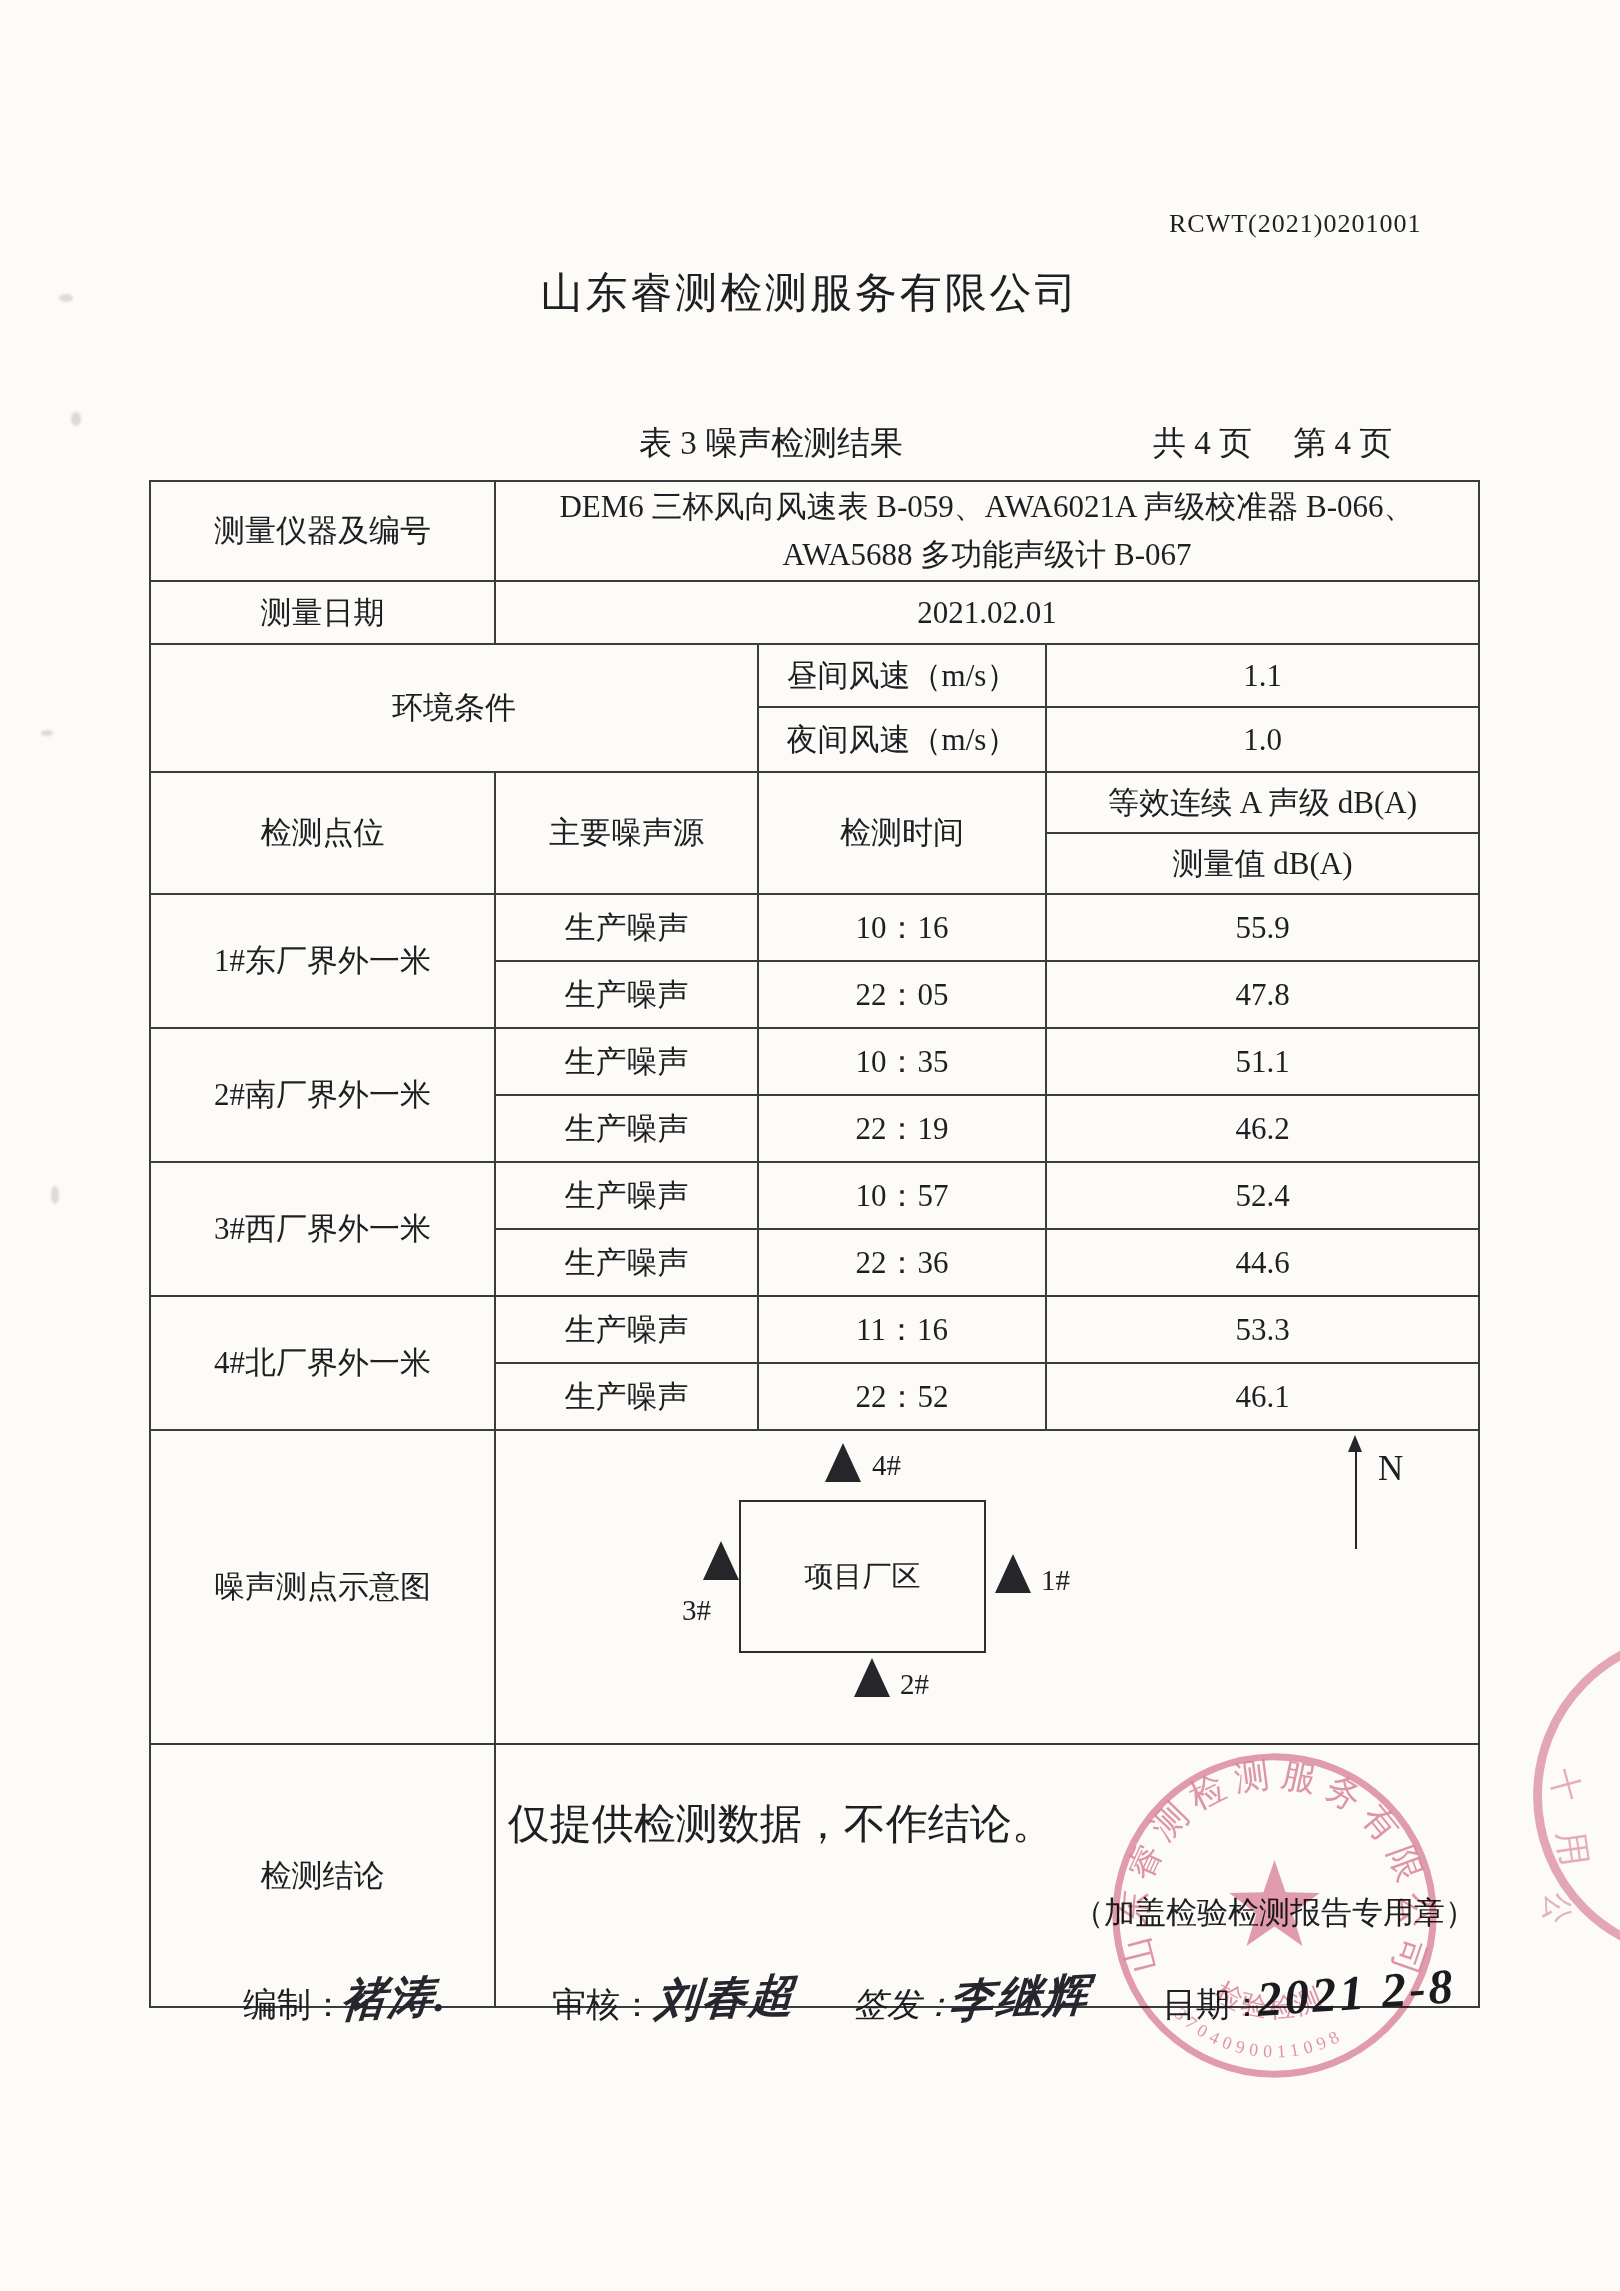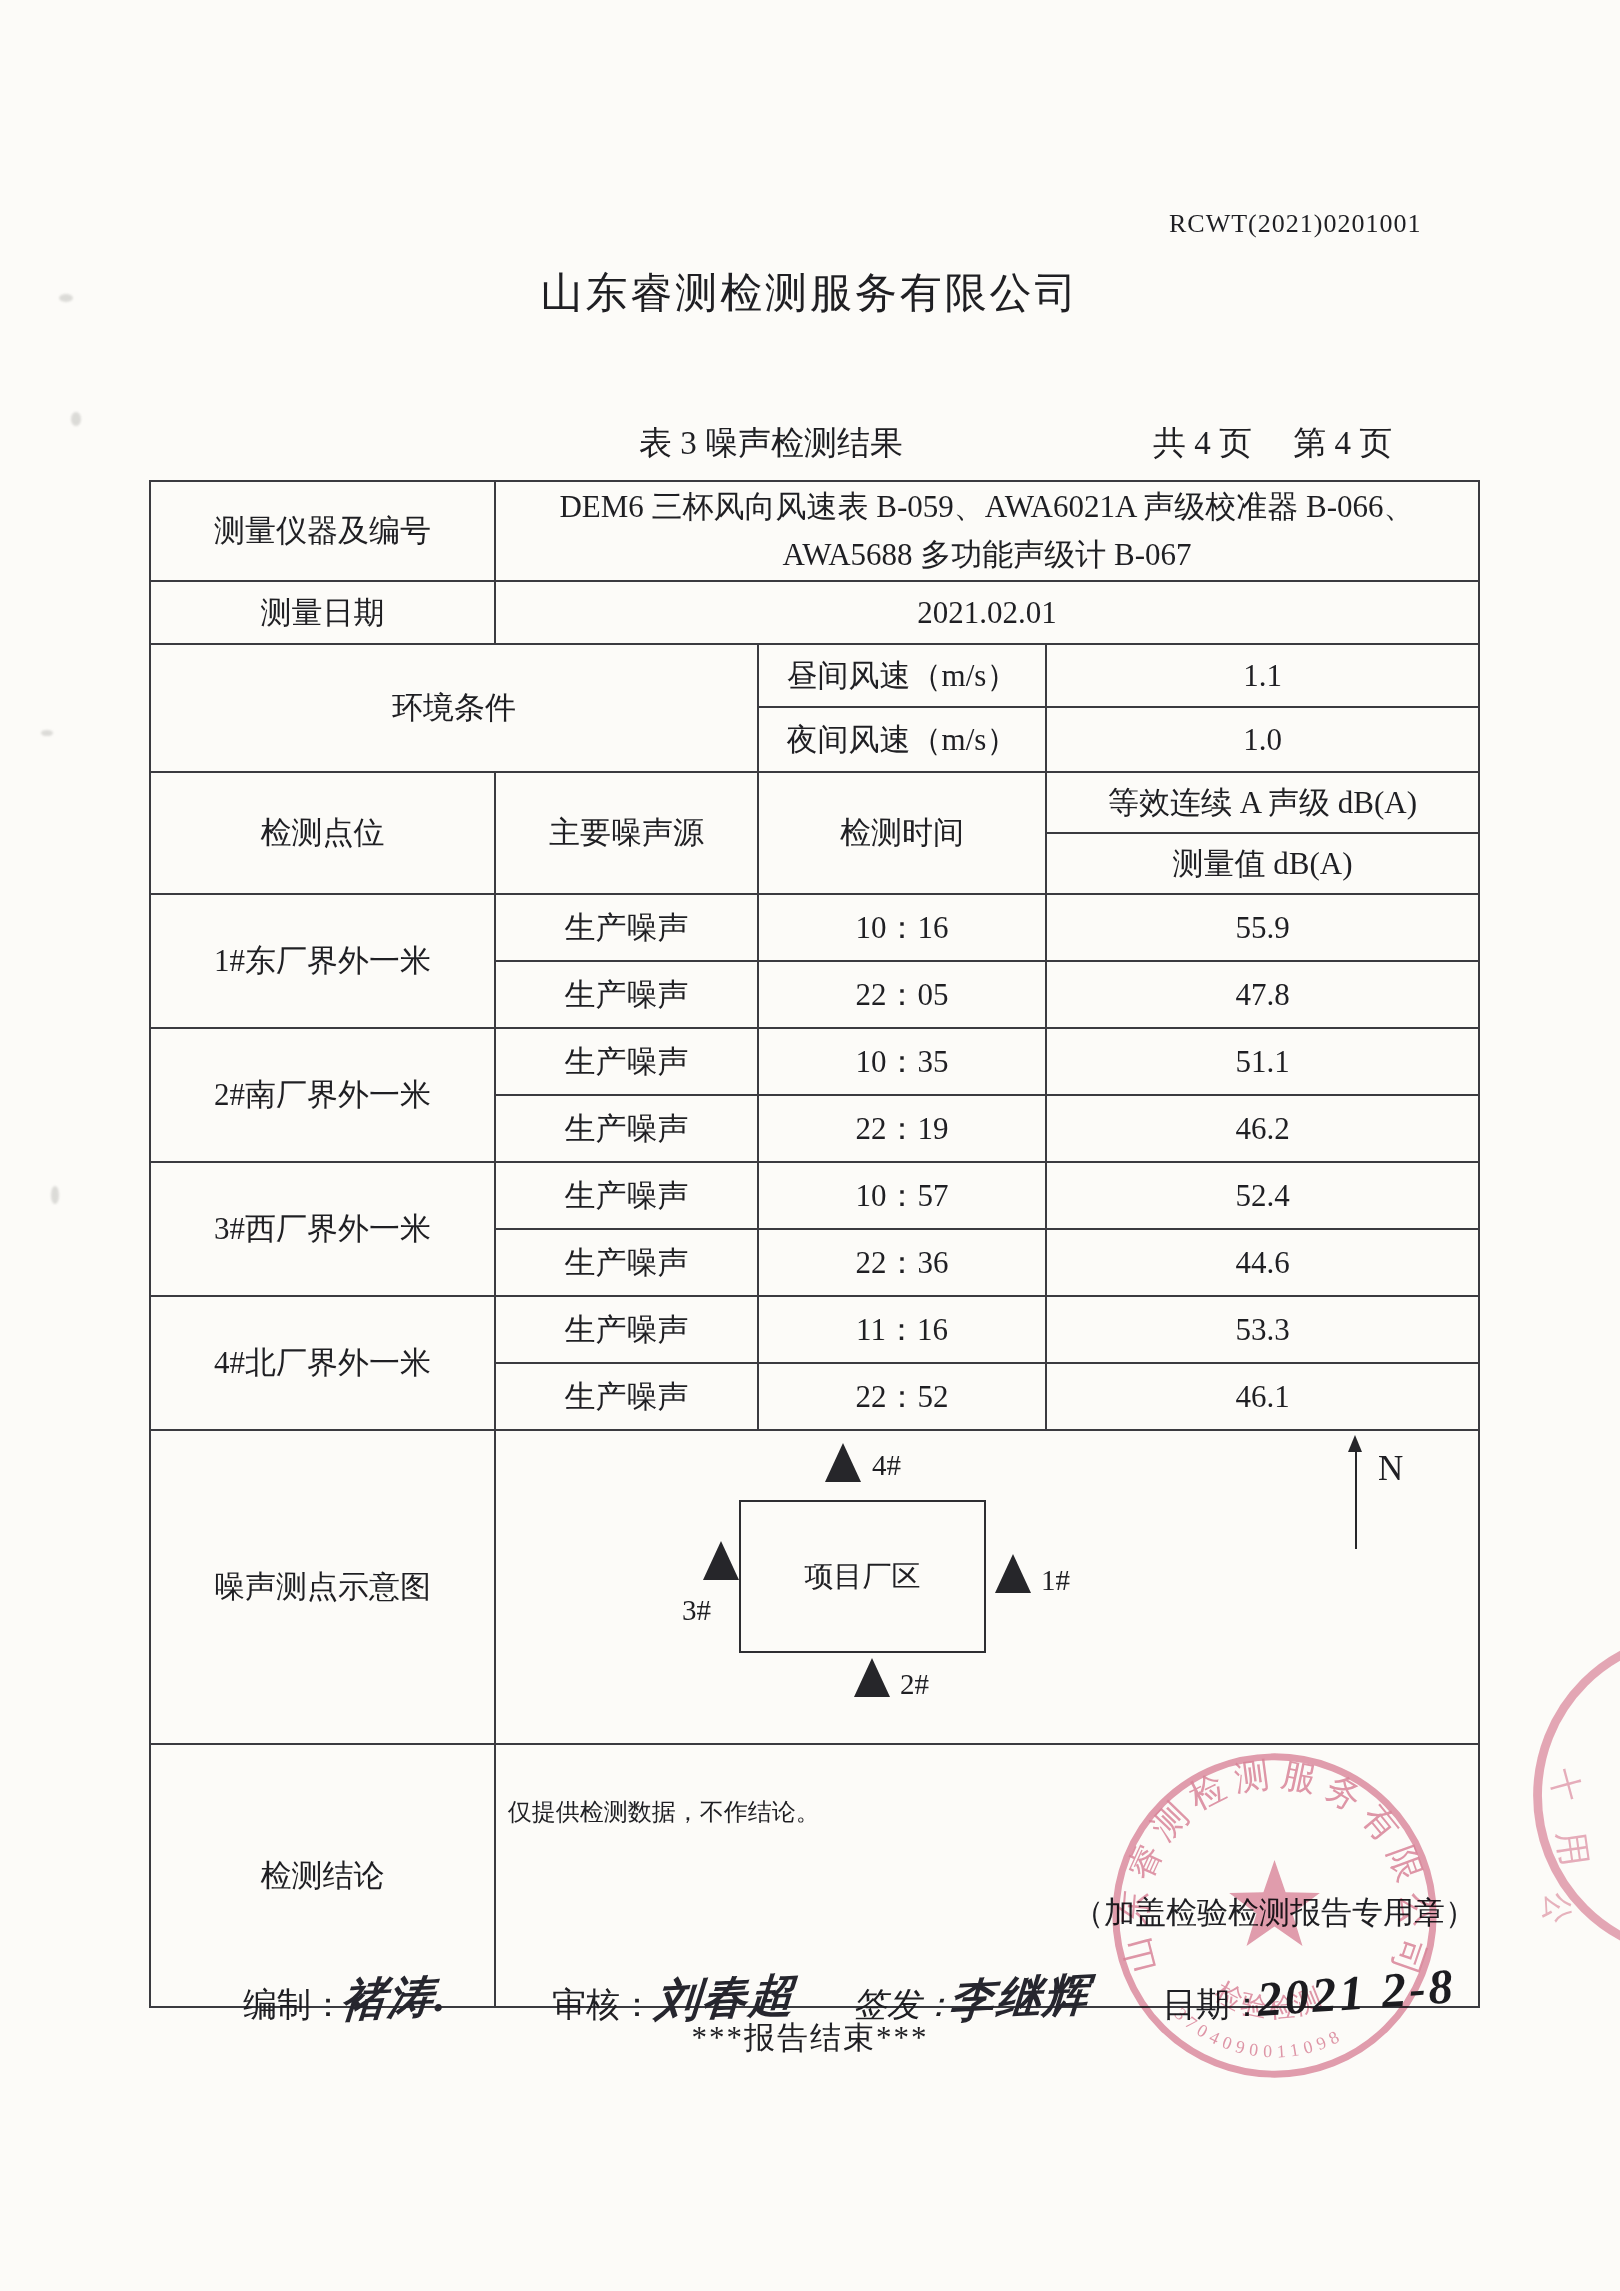--- a/index.html
+++ b/index.html
@@ -40,21 +40,21 @@
   .tri{position:absolute;width:0;height:0;border-left:18.6px solid transparent;
        border-right:18.6px solid transparent;border-bottom:39px solid #26262a;}
   .ptlabel{position:absolute;font-size:29px;}
   .north{position:absolute;left:851px;top:3.9px;width:118px;height:127px;}
   .north .shaft{position:absolute;left:7.8px;top:11.8px;width:2px;height:102px;background:#26262a;}
   .north .head{position:absolute;left:1px;top:0;width:0;height:0;
     border-left:7.8px solid transparent;border-right:7.8px solid transparent;border-bottom:17.6px solid #26262a;}
   .north .nlabel{position:absolute;left:31px;top:13.7px;font-size:35px;}
   
   .conclusion-cell{position:relative;height:261px;padding:0 !important;}
-  .conclusion-text{position:absolute;left:11.8px;top:51px;font-size:24px;}
+  .conclusion-text{position:absolute;left:11.8px;top:51px;font-size:42px;}
   .seal-note{position:absolute;right:2px;top:147px;font-size:31px;}
   
   .sig-label{position:absolute;top:1982px;font-size:34px;}
   .sig-hand{
     position:absolute;top:1968px;font-size:45px;font-weight:600;font-style:italic;
     color:#26262e;transform:rotate(-3deg) skewX(-7deg);letter-spacing:2px;white-space:nowrap;
   }
   .date-hand{
     position:absolute;left:1257px;top:1964px;font-size:49px;font-weight:600;font-style:italic;
     color:#1c1c20;transform:rotate(-4deg);z-index:6;white-space:nowrap;letter-spacing:2.9px;
@@ -209,21 +209,20 @@
 
   <div class="sig-label" style="left:243px;">编制：</div>
   <div class="sig-hand" style="left:341px;">褚涛.</div>
   <div class="sig-label" style="left:552px;">审核：</div>
   <div class="sig-hand" style="left:655px;">刘春超</div>
   <div class="sig-label" style="left:853px;font-style:italic;">签发：</div>
   <div class="sig-hand" style="left:949px;">李继辉</div>
   <div class="sig-label" style="left:1162px;">日期：</div>
   <div class="date-hand">2021 2-8</div>
 
-  <div class="end-note">***报告结束***</div>
 
   <svg class="stamp" viewBox="0 0 360 360">
     <circle cx="180" cy="180" r="160" fill="none" stroke="#d5708b" stroke-width="7" stroke-opacity="0.8"></circle>
     <polygon points="180,124 191.2,156.6 225.7,157.2 198.1,177.9 208.2,210.8 180,191 151.8,210.8 161.9,177.9 134.3,157.2 168.8,156.6" fill="#d5708b" fill-opacity="0.8"></polygon>
     <defs>
       <path id="arcTop" d="M 62.2 235 A 130 130 0 1 1 297.8 235" fill="none"></path>
       <path id="arcInner" d="M 118.6 261.5 A 102 102 0 0 0 241.4 261.5" fill="none"></path>
       <path id="arcNum" d="M 75.4 277.5 A 143 143 0 0 0 284.6 277.5" fill="none"></path>
     </defs>
     <text font-size="35" fill="#d5708b" fill-opacity="0.85" letter-spacing="9" font-family="Liberation Serif, DejaVu Serif, serif">

